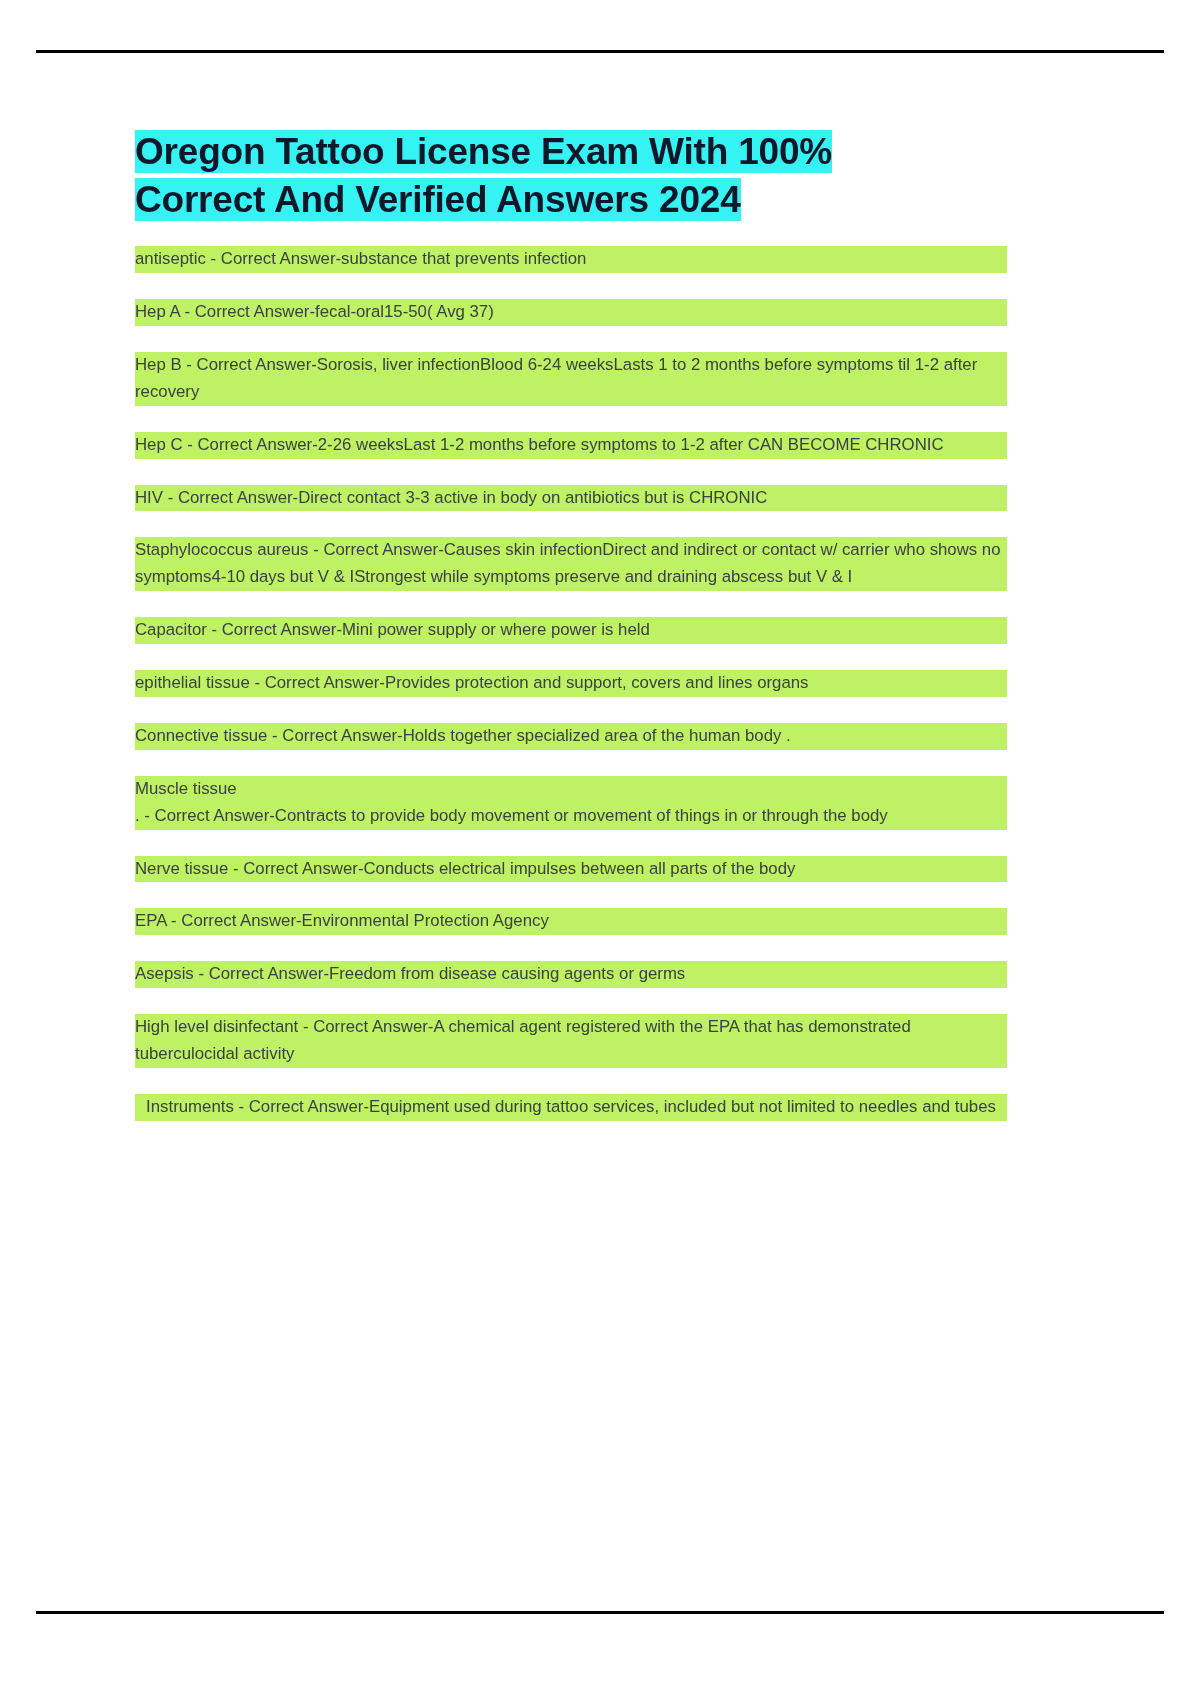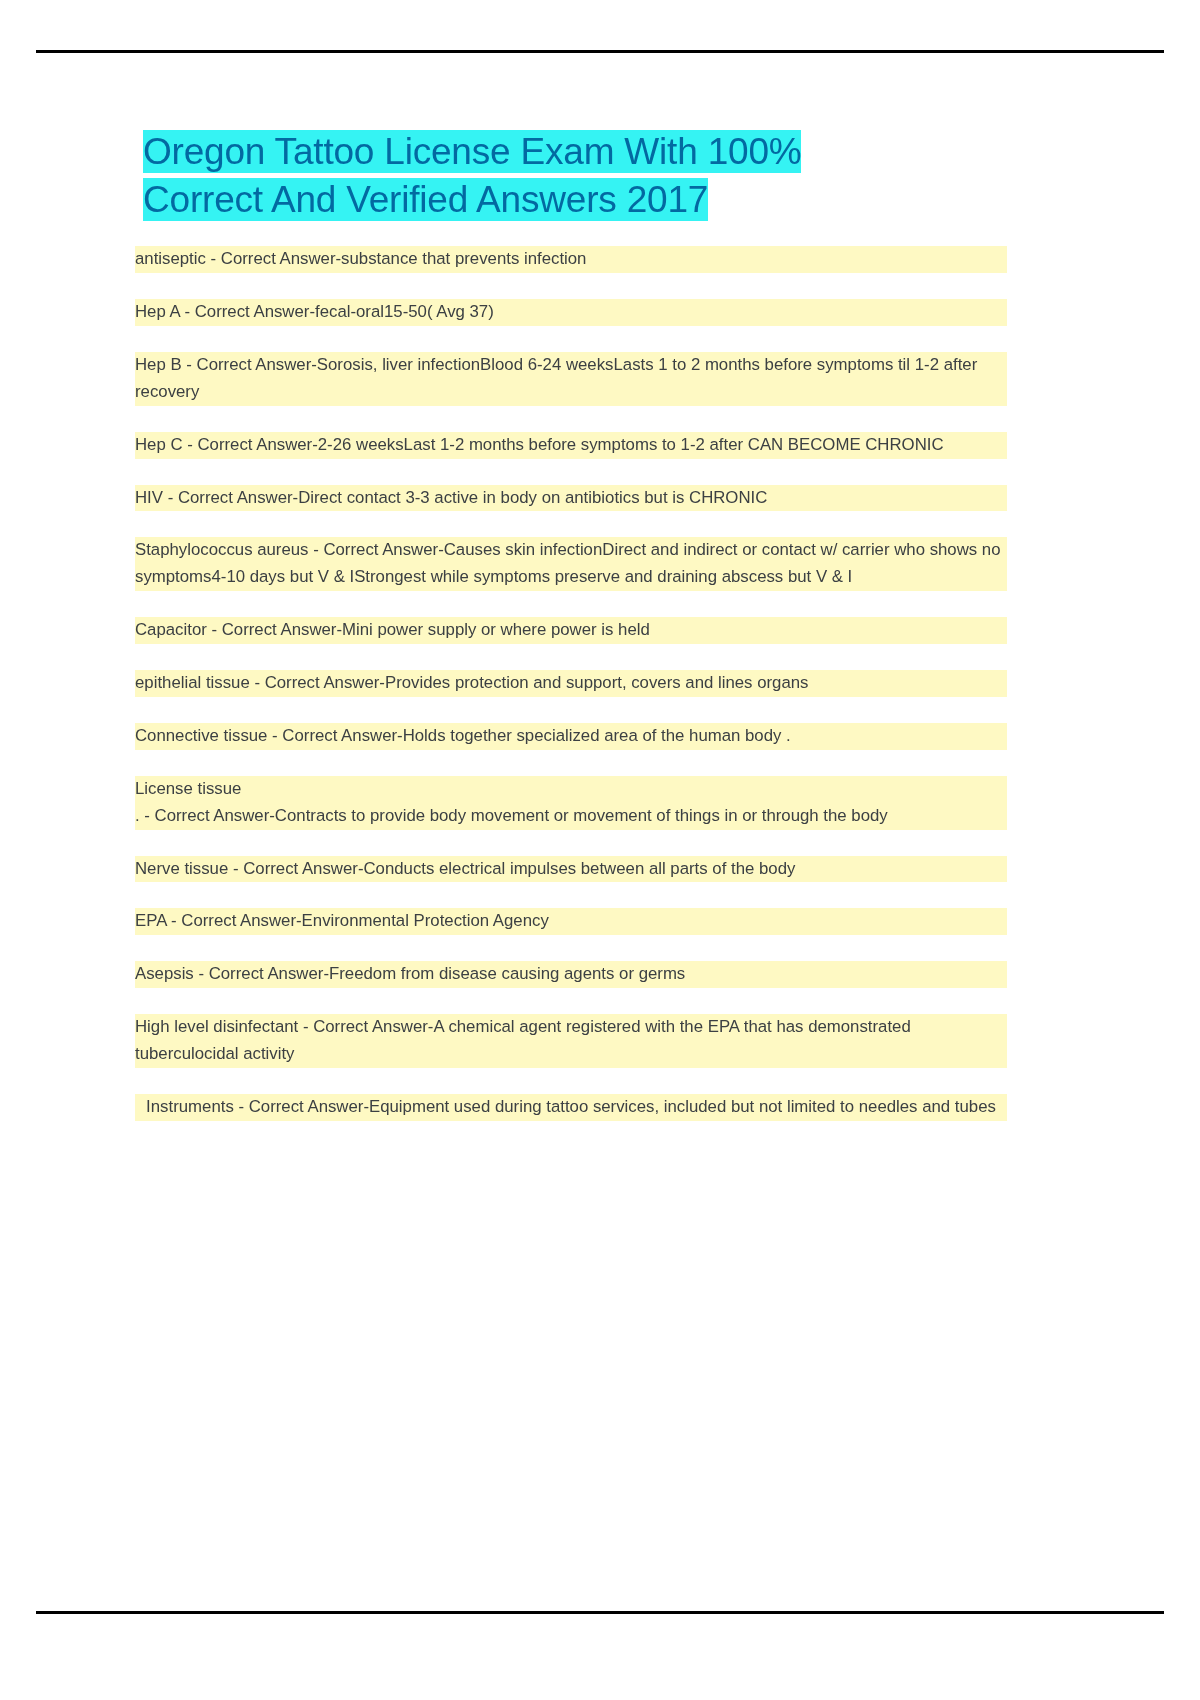--- a/index.html
+++ b/index.html
@@ -34,72 +34,72 @@
   .rule.bottom { top: 1611px; }
 
   .content {
     position: absolute;
     left: 135px;
     top: 128px;
     width: 880px;
   }
 
   h1.doc-title {
-    margin: 0 0 22px 8px;
+    margin: 0 0 22px 0;
     font-size: 37px;
     line-height: 1.30;
-    font-weight: normal;
-    color: #0369a1;
+    font-weight: bold;
+    color: #0f172a;
     letter-spacing: -0.2px;
   }
   h1.doc-title .hl {
     background: #35f3f3;
     padding: 1px 0;
     box-decoration-break: clone;
     -webkit-box-decoration-break: clone;
   }
 
   .qa {
     font-size: 16.8px;
     line-height: 1.60;
     color: #3c4043;
     margin: 0 0 26px 0;
-    background: #fef9c3;
+    background: #bef264;
     max-width: 872px;
   }
   .qa:last-child { margin-bottom: 0; text-align: center; }
   .qa .nl { display: block; }
 </style>
 </head>
 <body>
 
 <div class="page">
 
   <div class="rule top"></div>
   <div class="rule bottom"></div>
 
   <div class="content">
 
     <h1 class="doc-title">
       <span class="hl">Oregon Tattoo License Exam With 100%</span><br>
-      <span class="hl">Correct And Verified Answers 2017</span>
+      <span class="hl">Correct And Verified Answers 2024</span>
     </h1>
 
     <p class="qa">antiseptic - Correct Answer-substance that prevents infection</p>
     <p class="qa">Hep A - Correct Answer-fecal-oral15-50( Avg 37)</p>
     <p class="qa">Hep B - Correct Answer-Sorosis, liver infectionBlood 6-24 weeksLasts 1 to 2 months before symptoms til 1-2 after recovery</p>
     <p class="qa">Hep C - Correct Answer-2-26 weeksLast 1-2 months before symptoms to 1-2 after CAN BECOME CHRONIC</p>
     <p class="qa">HIV - Correct Answer-Direct contact 3-3 active in body on antibiotics but is CHRONIC</p>
     <p class="qa">Staphylococcus aureus - Correct Answer-Causes skin infectionDirect and indirect or contact w/ carrier who shows no symptoms4-10 days but V &amp; IStrongest while symptoms preserve and draining abscess but V &amp; I</p>
     <p class="qa">Capacitor - Correct Answer-Mini power supply or where power is held</p>
     <p class="qa">epithelial tissue - Correct Answer-Provides protection and support, covers and lines organs</p>
     <p class="qa">Connective tissue - Correct Answer-Holds together specialized area of the human body .</p>
 
     <p class="qa">
-      <span class="nl">License tissue</span>
+      <span class="nl">Muscle tissue</span>
       <span>. - Correct Answer-Contracts to provide body movement or movement of things in or through the body</span>
     </p>
 
     <p class="qa">Nerve tissue - Correct Answer-Conducts electrical impulses between all parts of the body</p>
     <p class="qa">EPA - Correct Answer-Environmental Protection Agency</p>
     <p class="qa">Asepsis - Correct Answer-Freedom from disease causing agents or germs</p>
     <p class="qa">High level disinfectant - Correct Answer-A chemical agent registered with the EPA that has demonstrated tuberculocidal activity</p>
     <p class="qa">Instruments - Correct Answer-Equipment used during tattoo services, included but not limited to needles and tubes</p>
 
   </div>

